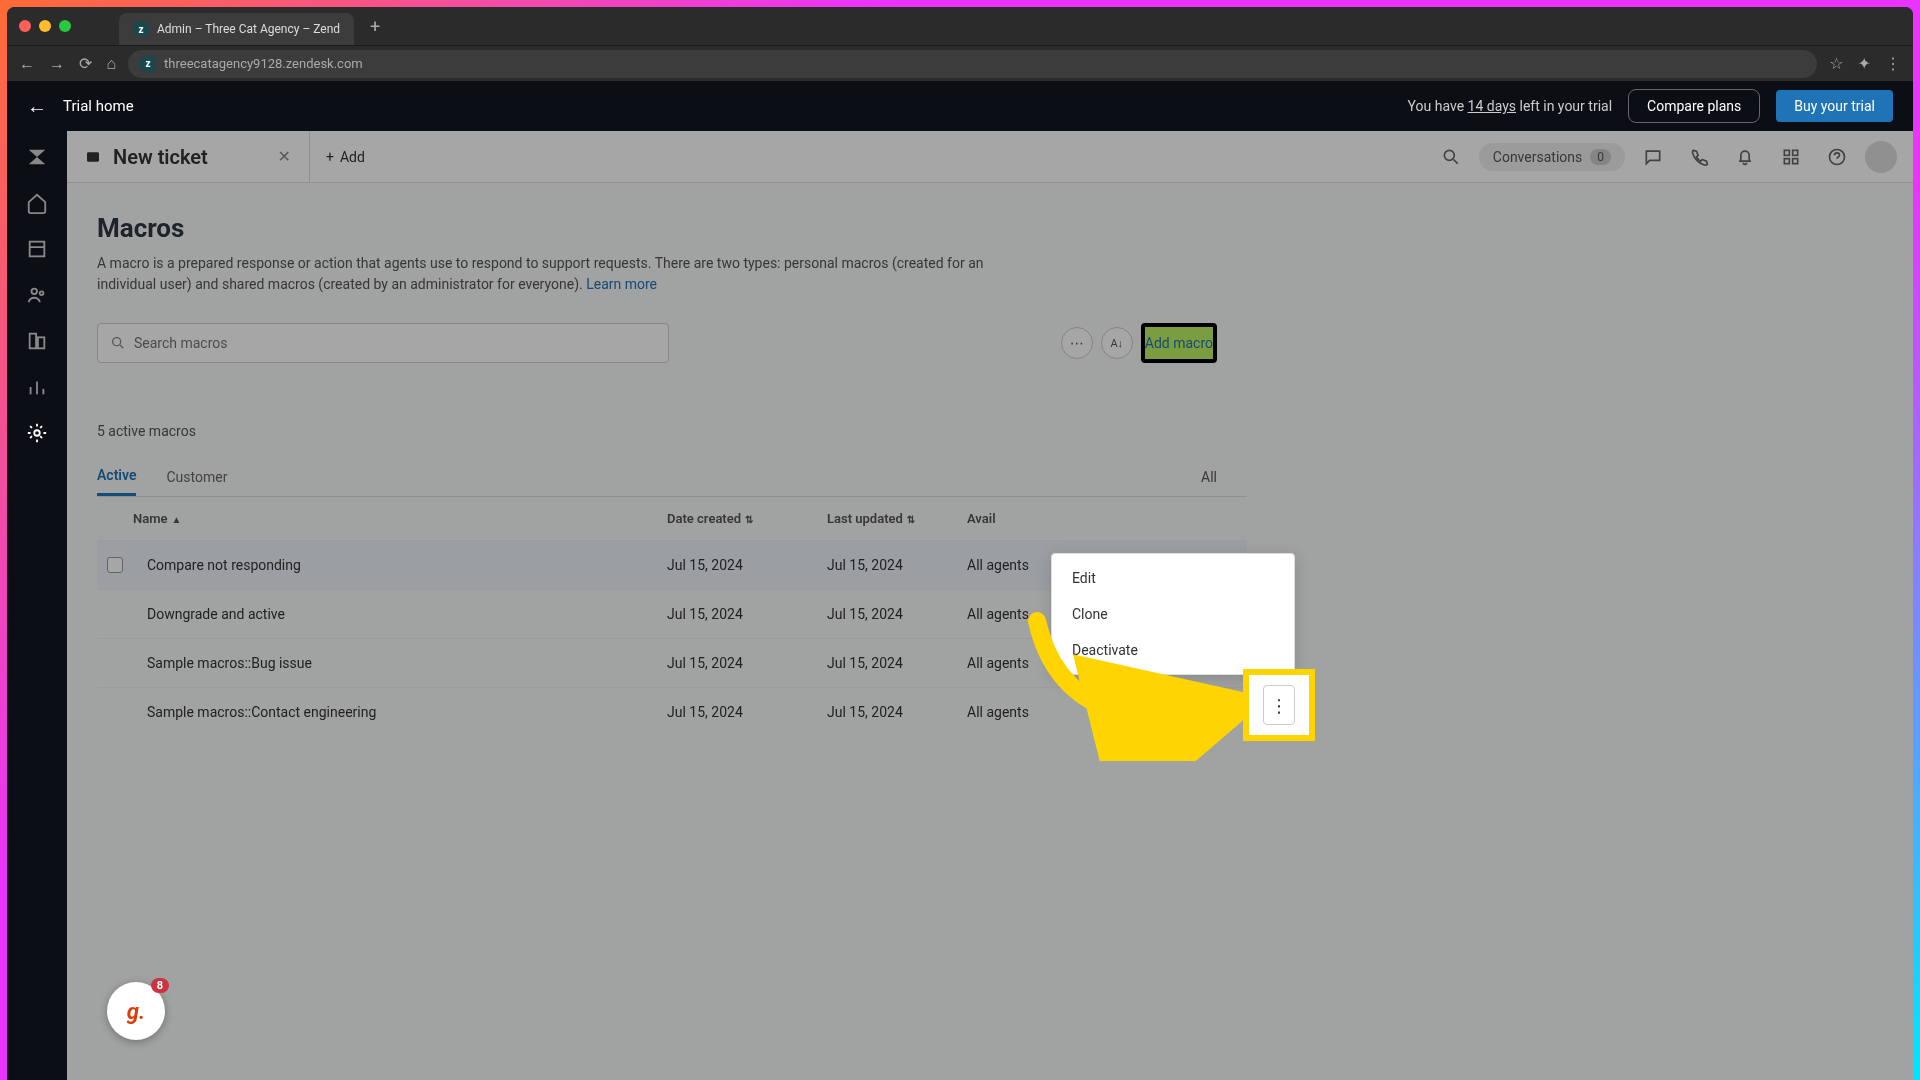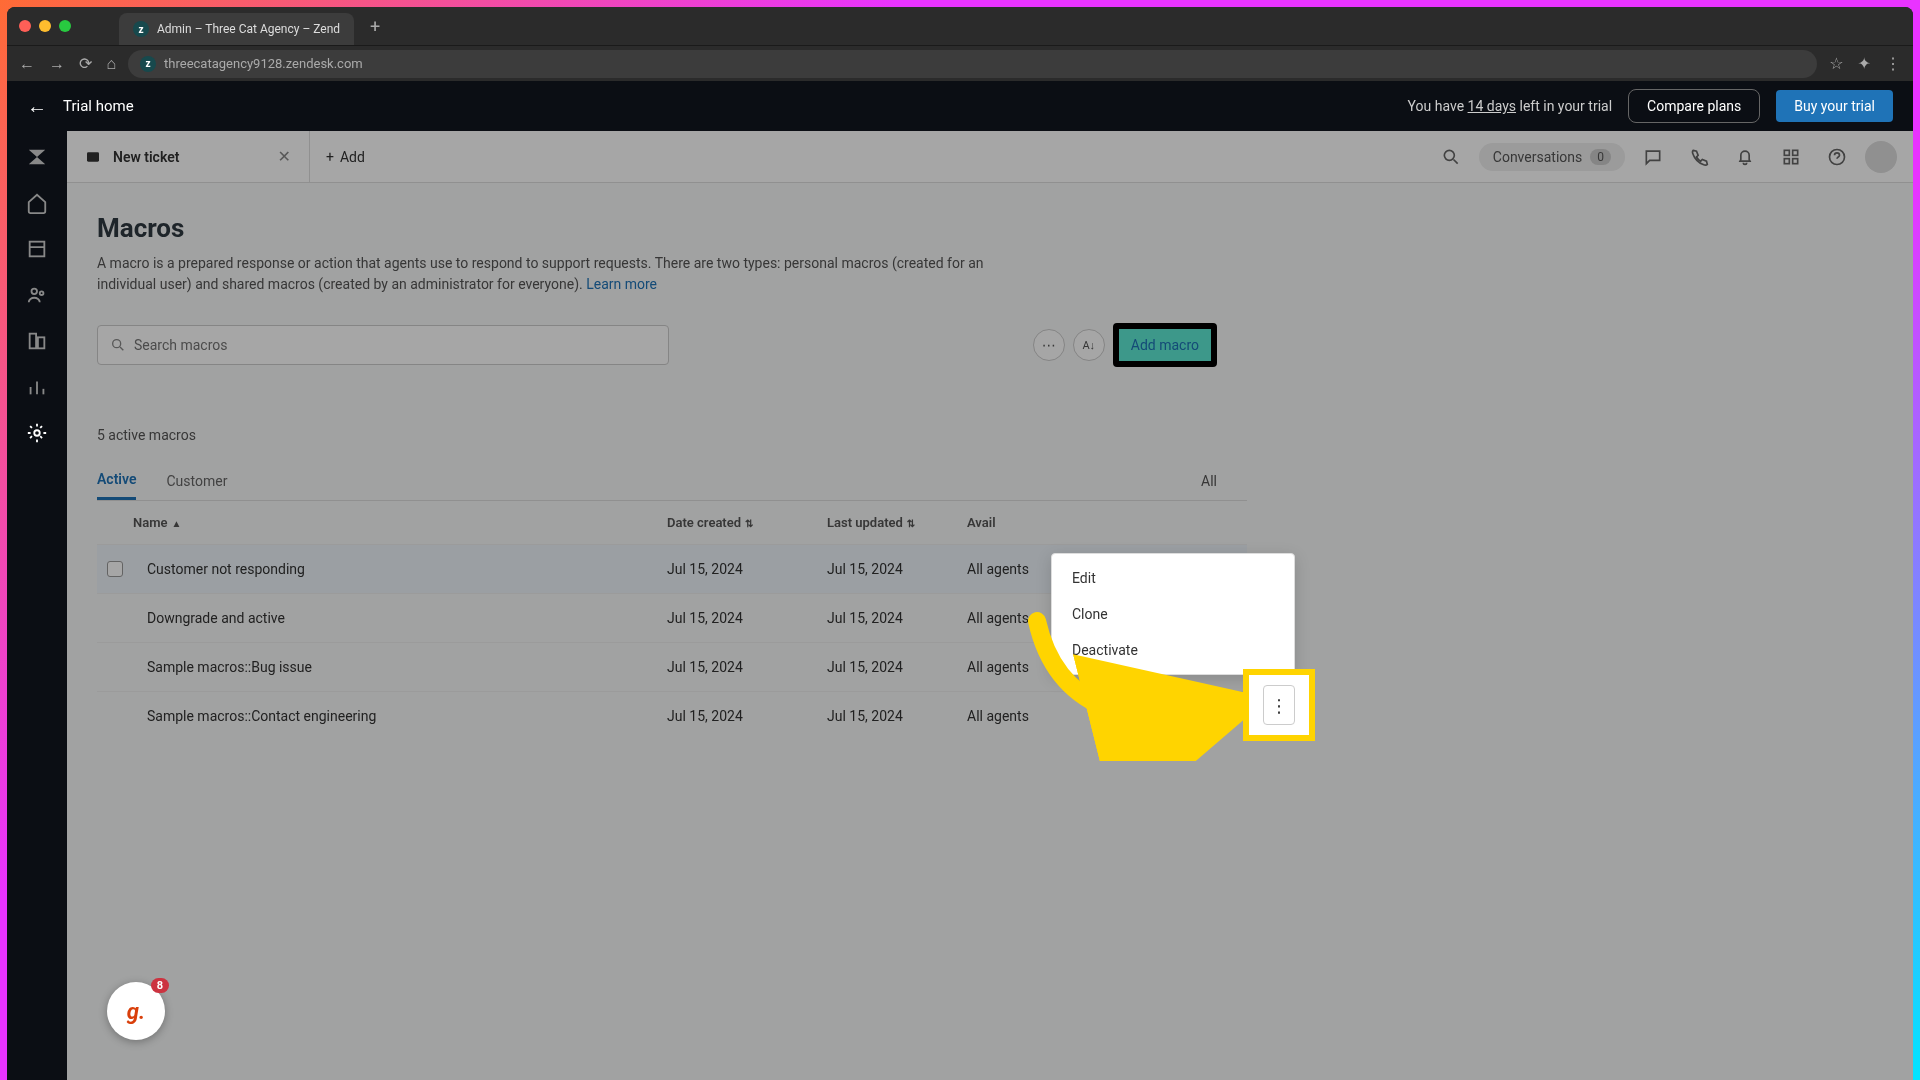--- a/index.html
+++ b/index.html
@@ -31,39 +31,39 @@
 .app-body { display: flex; height: calc(100% - 124px); }
 .sidebar { width: 60px; background: #0b0e14; display: flex; flex-direction: column; align-items: center; padding-top: 14px; gap: 22px; color: #888; }
 .sidebar-icon { width: 24px; height: 24px; display: flex; align-items: center; justify-content: center; cursor: pointer; }
 .sidebar-icon.active { color: #fff; }
 .sidebar-icon svg { width: 22px; height: 22px; }
 .main { flex: 1; background: #f8f9f9; position: relative; }
 .overlay { position: absolute; inset: 0; background: rgba(0,0,0,0.35); pointer-events: none; z-index: 5; }
 .topbar { height: 52px; border-bottom: 1px solid #ddd; display: flex; align-items: center; background: #fff; }
 .ticket-tab { display: flex; align-items: center; gap: 12px; padding: 0 18px; height: 100%; border-right: 1px solid #ddd; width: 243px; }
 .ticket-icon { width: 16px; height: 16px; }
-.ticket-label { font-size: 14px; font-weight: 600; color: #333; flex: 1; }
+.ticket-label { font-size: 20px; font-weight: 600; color: #333; flex: 1; }
 .ticket-close { color: #888; cursor: pointer; }
 .add-tab { display: flex; align-items: center; gap: 6px; padding: 0 16px; font-size: 14px; color: #333; cursor: pointer; }
 .topbar-right { margin-left: auto; display: flex; align-items: center; gap: 10px; padding-right: 16px; }
 .conv-pill { background: #eee; border-radius: 18px; padding: 6px 14px; display: flex; align-items: center; gap: 8px; font-size: 14px; color: #555; }
 .count-badge { background: #ccc; border-radius: 10px; padding: 1px 7px; font-size: 12px; }
 .top-icon { width: 36px; height: 36px; display: flex; align-items: center; justify-content: center; color: #666; cursor: pointer; }
 .top-icon svg { width: 20px; height: 20px; }
 .avatar { width: 32px; height: 32px; border-radius: 50%; background: #ddd; }
 .content { padding: 30px 0 0 30px; max-width: 1180px; }
 .page-title { font-size: 26px; font-weight: 700; color: #2f3941; margin-bottom: 10px; }
 .page-desc { font-size: 14px; color: #555; line-height: 1.5; max-width: 940px; }
 .page-desc a { color: #1f73b7; text-decoration: none; }
 .toolbar { display: flex; align-items: center; margin-top: 28px; gap: 12px; }
 .search-box { flex: 0 0 572px; border: 1px solid #ccc; border-radius: 4px; height: 40px; display: flex; align-items: center; padding: 0 12px; background: #fff; gap: 8px; color: #888; }
 .search-box input { border: none; outline: none; flex: 1; font-size: 14px; background: transparent; }
 .toolbar-right { margin-left: auto; display: flex; align-items: center; gap: 8px; margin-right: 30px; }
 .icon-btn-round { width: 32px; height: 32px; border: 1px solid #ccc; border-radius: 50%; display: flex; align-items: center; justify-content: center; cursor: pointer; font-size: 14px; background: #fff; color: #555; }
-.add-macro-btn { border: 6px solid #000000; color: #1f73b7; background: #5eead4; padding: 8px 12px; border-radius: 4px; font-size: 14px; cursor: pointer; }
+.add-macro-btn { border: 4px solid #000000; color: #1f73b7; background: #bef264; padding: 8px 0; border-radius: 4px; font-size: 14px; cursor: pointer; }
 .count-text { margin-top: 60px; font-size: 14px; color: #555; }
 .tabs-row { display: flex; border-bottom: 1px solid #ddd; margin-top: 18px; align-items: center; }
 .tab-item { padding: 10px 0; margin-right: 30px; font-size: 14px; color: #666; cursor: pointer; }
 .tab-item.active { color: #1f73b7; border-bottom: 3px solid #1f73b7; font-weight: 600; }
 .filter-right { margin-left: auto; margin-right: 30px; font-size: 14px; color: #555; display: flex; align-items: center; gap: 6px; cursor: pointer; }
 .table { margin-top: 0; }
 .thead { display: flex; padding: 14px 0; font-size: 13px; color: #555; font-weight: 600; }
 .col-check { width: 36px; }
 .col-name { flex: 1; padding-left: 0; }
 .col-date1 { width: 160px; }
@@ -274,21 +274,21 @@
             <div class="col-date1"><span>Date created</span><span class="sort-icon">⇅</span></div>
             <div class="col-date2"><span>Last updated</span><span class="sort-icon">⇅</span></div>
             <div class="col-avail">Avail</div>
             <div class="col-uses"></div>
           </div>
 
           <div class="trow selected">
             <div class="col-check">
                 <div class="checkbox"></div>
               </div>
-            <div class="col-name">Customer not responding</div>
+            <div class="col-name">Compare not responding</div>
             <div class="col-date1">Jul 15, 2024</div>
             <div class="col-date2">Jul 15, 2024</div>
             <div class="col-avail">All agents</div>
             <div class="col-uses"></div>
           </div>
           <div class="trow">
             <div class="col-check"></div>
             <div class="col-name">Downgrade and active</div>
             <div class="col-date1">Jul 15, 2024</div>
             <div class="col-date2">Jul 15, 2024</div>

